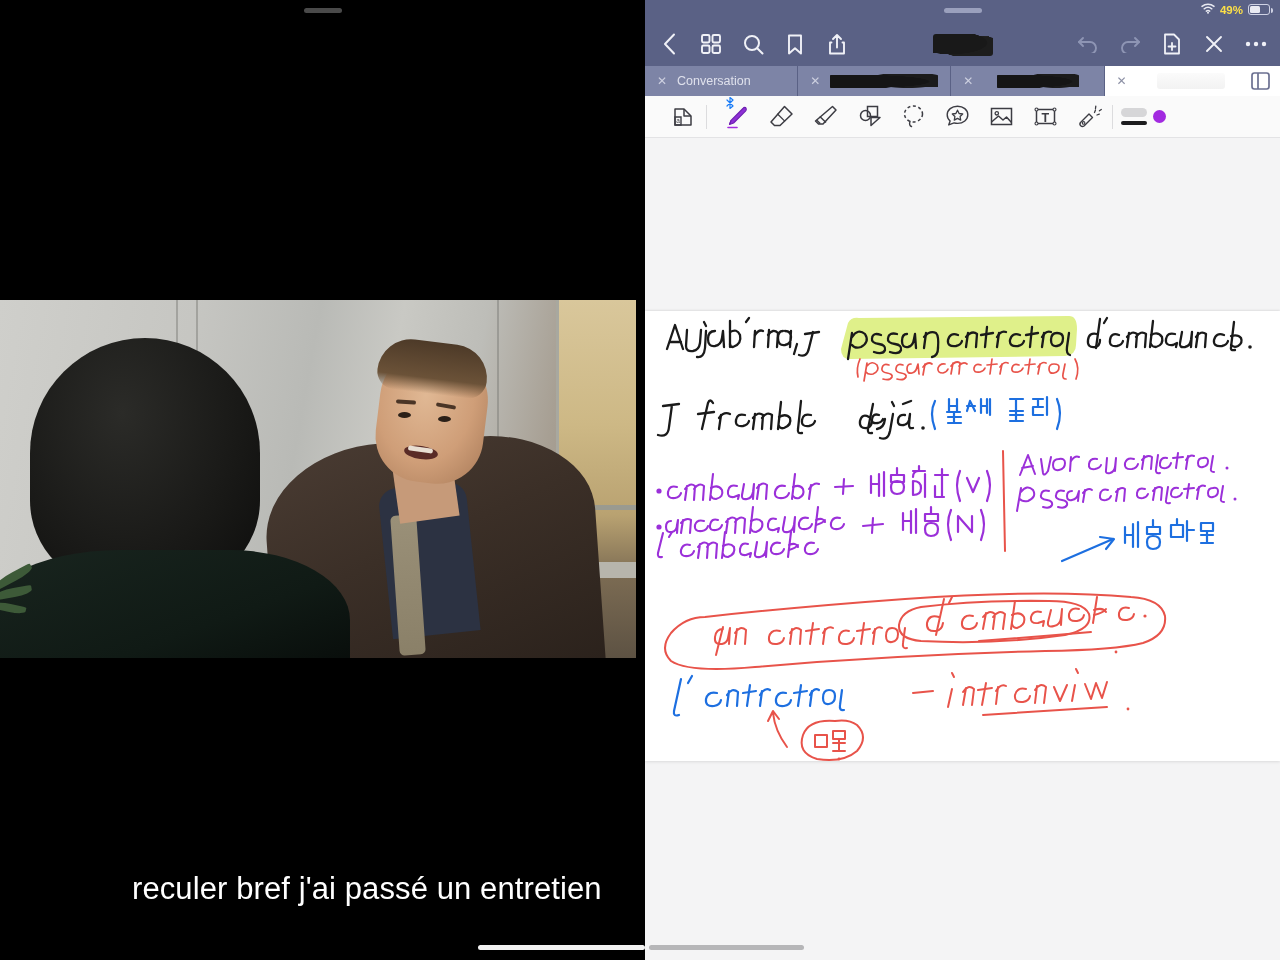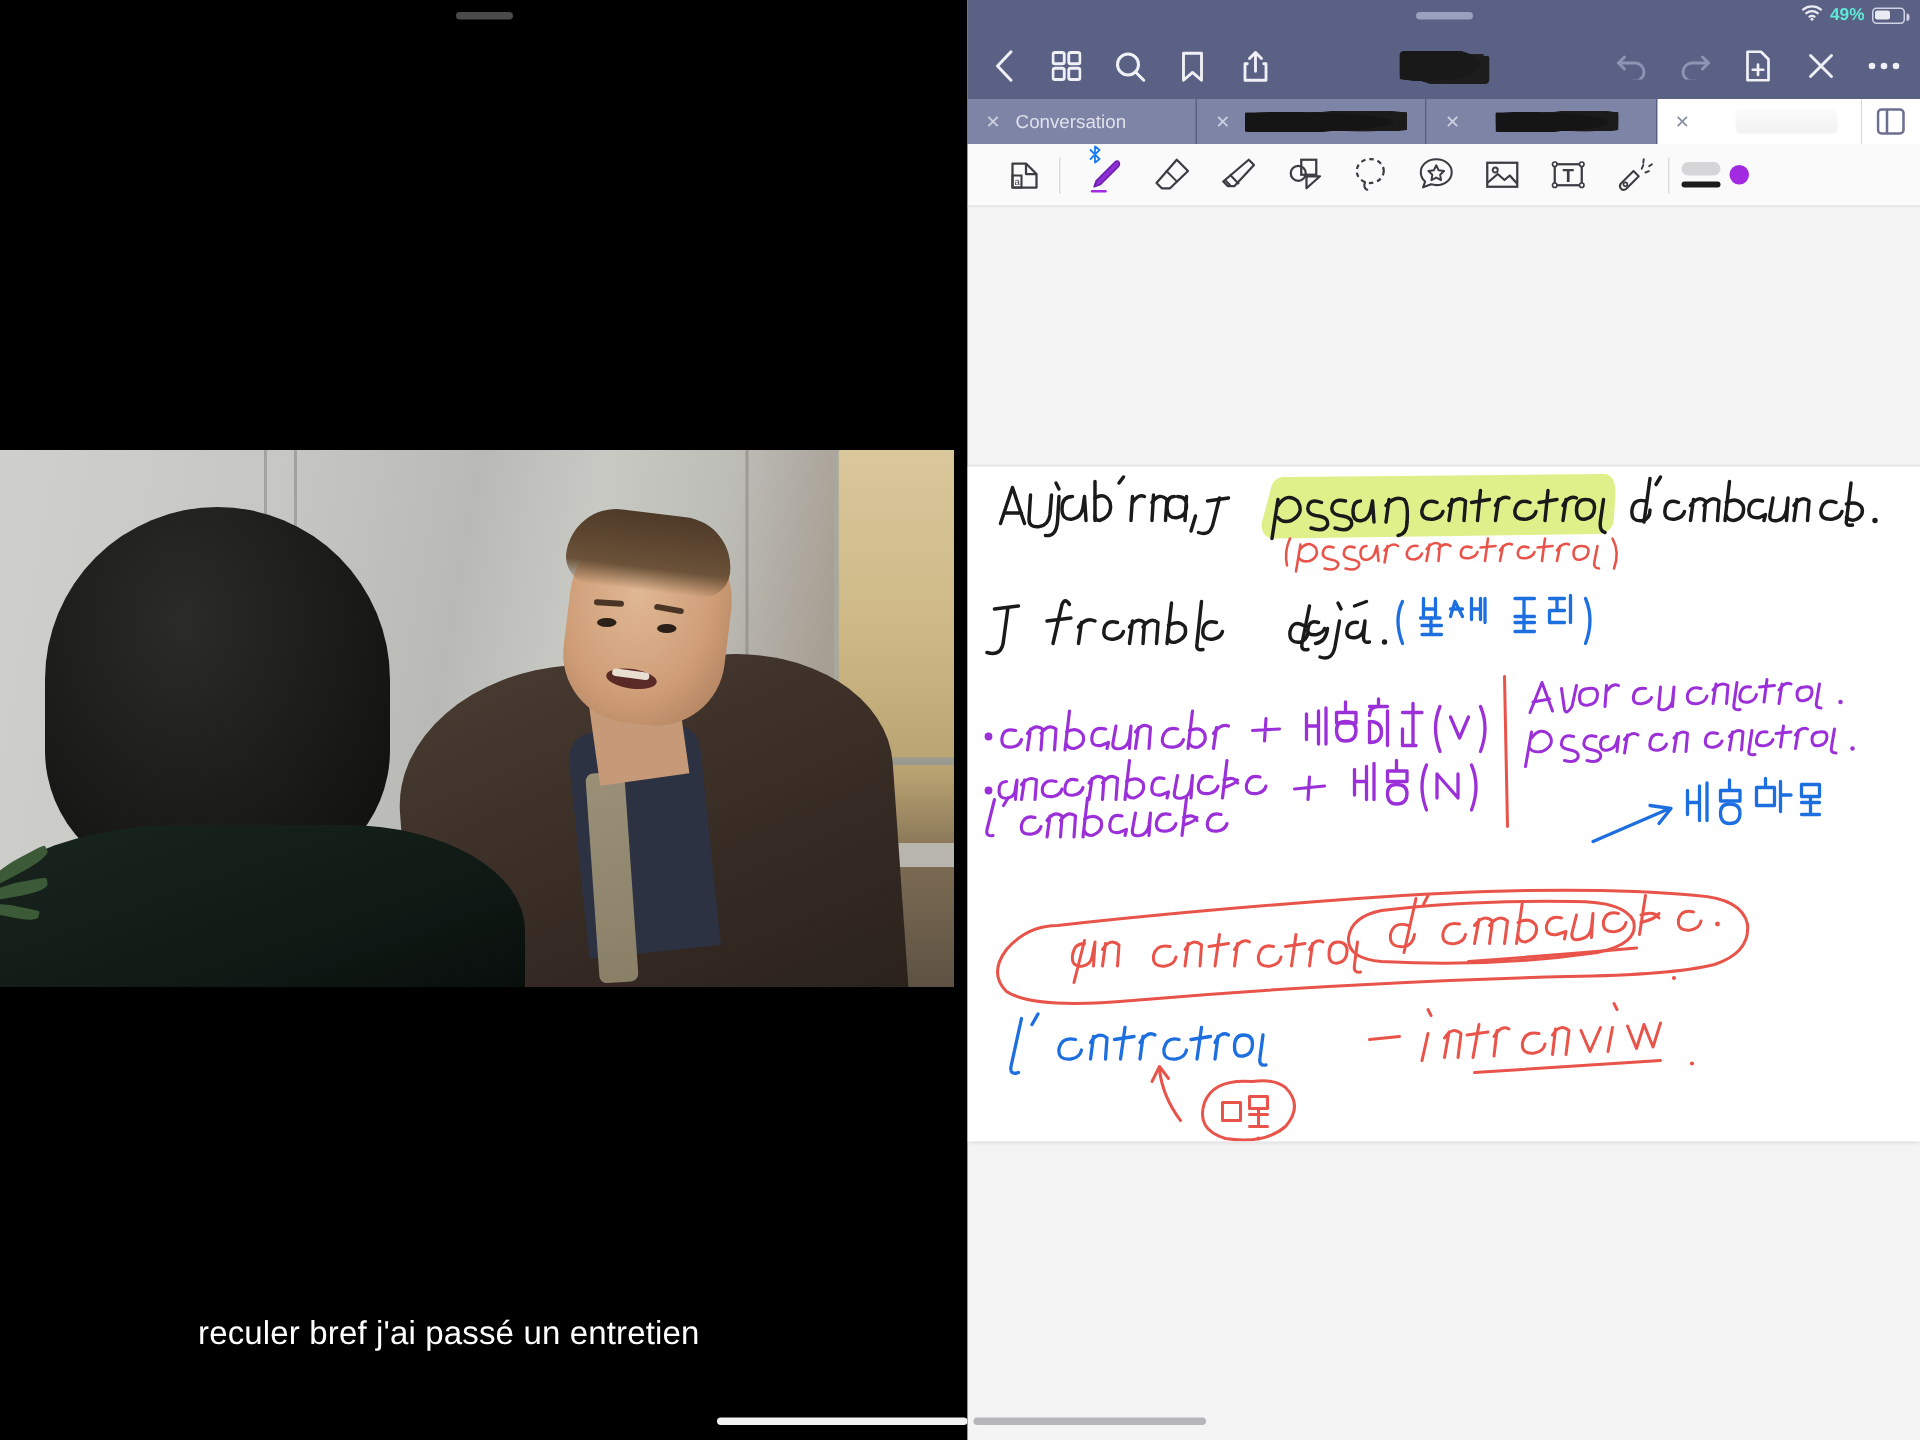--- a/index.html
+++ b/index.html
@@ -80,35 +80,35 @@
     position:absolute; left:-30px; top:250px; width:380px; height:130px;
     background:linear-gradient(160deg,#19251f 0%,#101a15 60%,#070b09 100%);
     border-radius:150px 120px 0 0 / 80px 70px 0 0;
   }
   .vf-plant{
     position:absolute; left:-6px; top:262px; width:58px; height:70px;
   }
   .vf-leaf{ position:absolute; background:#3d5a38; border-radius:50% 10% 50% 10%; }
   .vf-subtitle{
     position:absolute; left:132px; top:872px; width:470px;
-    color:#fff; font-size:22px; line-height:33px; letter-spacing:.1px;
+    color:#fff; font-size:31px; line-height:33px; letter-spacing:.1px;
   }
   #home-bar-left{
     position:absolute; left:478px; top:945px; width:167px; height:5px;
     background:#f2f2f2; border-radius:3px;
   }
 
   
   #note-pane{
     position:absolute; left:645px; top:0; width:635px; height:960px;
     background:#f4f4f5; overflow:hidden;
   }
   
   #status-bar{
-    position:relative; height:22px; background:#5a6185; color:#5eead4;
+    position:relative; height:22px; background:#5a6185; color:#fde047;
   }
   #status-grab{
     position:absolute; left:50%; transform:translateX(-50%); top:8px;
     width:38px; height:5px; border-radius:3px; background:#9aa0bd;
   }
   #status-right{
     position:absolute; right:10px; top:3px; display:flex; align-items:center; gap:5px;
     font-size:11.5px; font-weight:600;
   }
   .batt{ position:relative; width:22px; height:11px; border:1.3px solid #cfd2e4;

